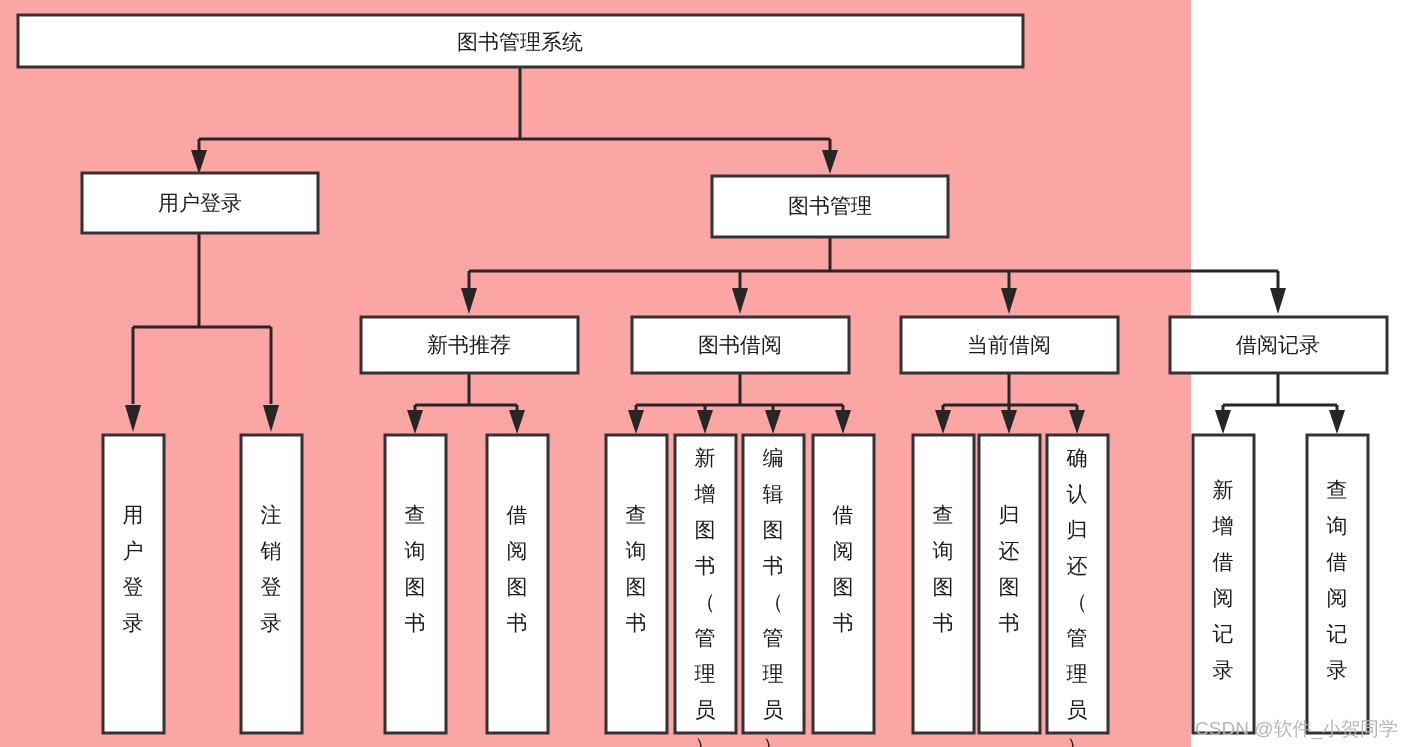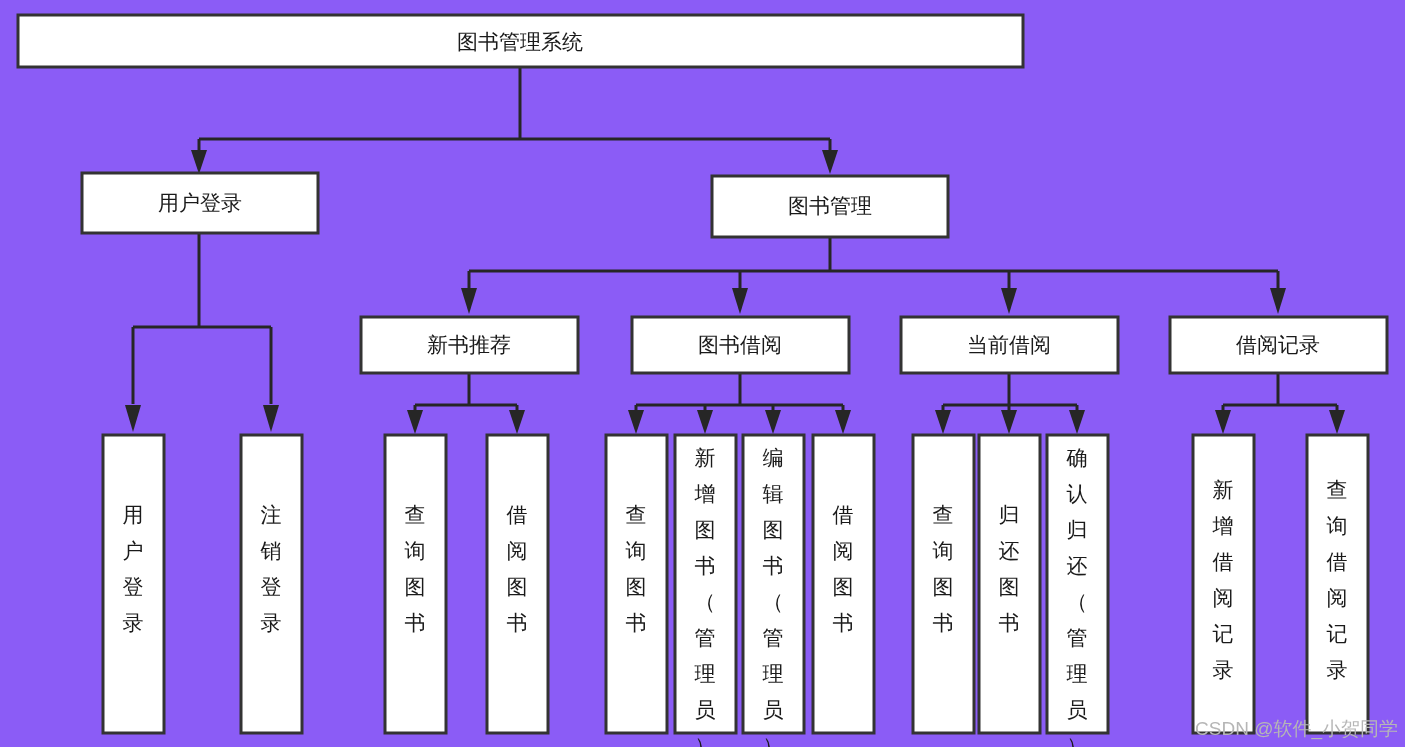--- a/index.html
+++ b/index.html
@@ -9,23 +9,23 @@
     background: #ffffff;
   }
   body {
     width: 1405px;
     height: 747px;
     font-family: "Liberation Sans", "DejaVu Sans", sans-serif;
     overflow: hidden;
   }
   #diagram-root {
     position: relative;
-    width: 1405px;
+    width: 1191px;
     height: 747px;
-    background: #8b5cf6;
+    background: #fca5a5;
   }
   svg#flowchart {
     display: block;
     width: 1405px;
     height: 747px;
   }
   .node-box {
     fill: #ffffff;
     stroke: #333333;
     stroke-width: 3;

